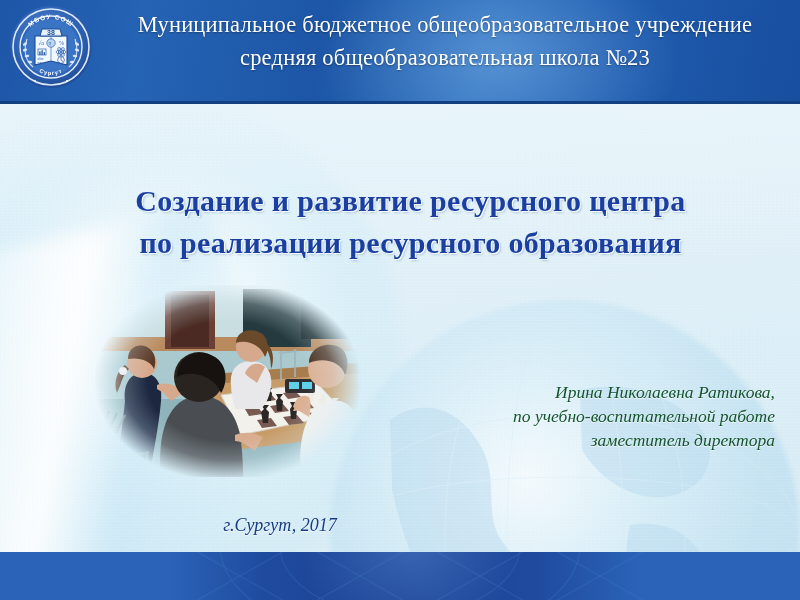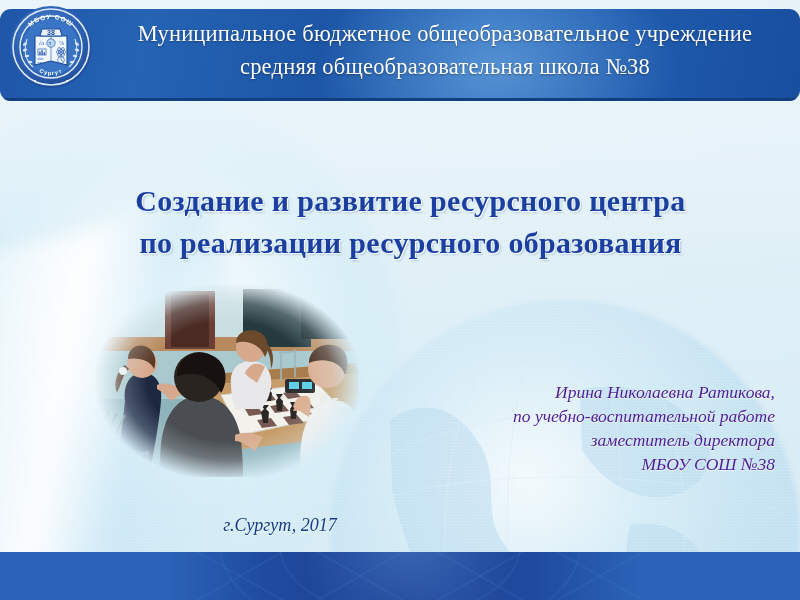--- a/index.html
+++ b/index.html
@@ -82,27 +82,26 @@
       repeating-linear-gradient(0deg, rgba(255,255,255,.25) 0 1px, rgba(0,0,0,0) 1px 3px),
       repeating-linear-gradient(90deg, rgba(160,200,225,.10) 0 1px, rgba(0,0,0,0) 1px 4px);
   }
   .bg-veil-top {
     position:absolute; left:0; top:95px; width:800px; height:160px;
     background: linear-gradient(180deg, rgba(232,244,250,.95) 0%, rgba(232,244,250,0) 100%);
   }
 
   
   .header {
-    position:absolute; left:0; top:9px;
-    width:800px; height:92px;
+    position:absolute; left:0; top:0;
+    width:800px; height:104px;
     background:
       linear-gradient(100deg, #1e56a8 0%, #2563b4 18%, #1d56a6 40%,
                       #2a6cbb 60%, #1f5bae 78%, #184e9e 100%);
     overflow:hidden;
-    border-radius:11px;
   }
   .header::after {
     content:"";
     position:absolute; left:0; bottom:0; width:100%; height:3px;
     background:#123f7f;
   }
   .header-sheen {
     position:absolute; left:320px; top:-60px;
     width:360px; height:240px;
     background: radial-gradient(ellipse at center, rgba(120,175,230,.55) 0%, rgba(120,175,230,0) 70%);
@@ -163,21 +162,21 @@
   
   .author-block {
     position:absolute;
     right:25px; top:380px;
     width:420px;
     text-align:right;
     font-family:"Liberation Serif","DejaVu Serif",serif;
     font-style:italic;
     font-size:17.5px;
     line-height:24px;
-    color:#4c1d95;
+    color:#14532d;
     text-shadow: 0 1px 1px rgba(255,255,255,.8);
   }
   .author-line { display:block; white-space:nowrap; }
 
   
   .city-line {
     position:absolute;
     left:0; top:515px;
     width:800px;
     text-align:center;
@@ -232,21 +231,21 @@
       </g>
     </svg>
   </div>
   <div class="bg-veil-top"></div>
   <div class="bg-grain"></div>
 
   <div class="header">
     <div class="header-sheen"></div>
     <div class="header-text">
       <span>Муниципальное бюджетное общеобразовательное учреждение</span><br>
-      <span>средняя общеобразовательная школа №38</span>
+      <span>средняя общеобразовательная школа №23</span>
     </div>
   </div>
 
   <div class="emblem">
     <svg width="84" height="86" viewBox="0 0 84 86" aria-hidden="true">
       <defs>
         <path id="arcTop" d="M12,46 A30,30 0 0 1 72,46"></path>
         <path id="arcBottom" d="M16,46 A26,26 0 0 0 68,46"></path>
         <radialGradient id="embGrad" cx="45%" cy="38%" r="70%">
           <stop offset="0%" stop-color="#5b8fd6"></stop>
@@ -417,21 +416,20 @@
 
         <rect x="0" y="0" width="266" height="192" fill="url(#none)" opacity="0"></rect>
       </svg>
     </div>
   </div>
 
   <div class="author-block">
     <span class="author-line">Ирина Николаевна Ратикова,</span>
     <span class="author-line">по учебно-воспитательной работе</span>
     <span class="author-line">заместитель директора</span>
-    <span class="author-line">МБОУ СОШ №38</span>
   </div>
 
   <div class="city-line">г.Сургут, 2017</div>
 
   <div class="footer">
     <div class="footer-glow"></div>
     <svg class="footer-lines" width="800" height="48" viewBox="0 0 800 48" aria-hidden="true">
       <g stroke="#4a84c9" stroke-width="1.2" fill="none" opacity=".55">
         <path d="M180 -10 L300 58"></path>
         <path d="M300 -10 L180 58"></path>

